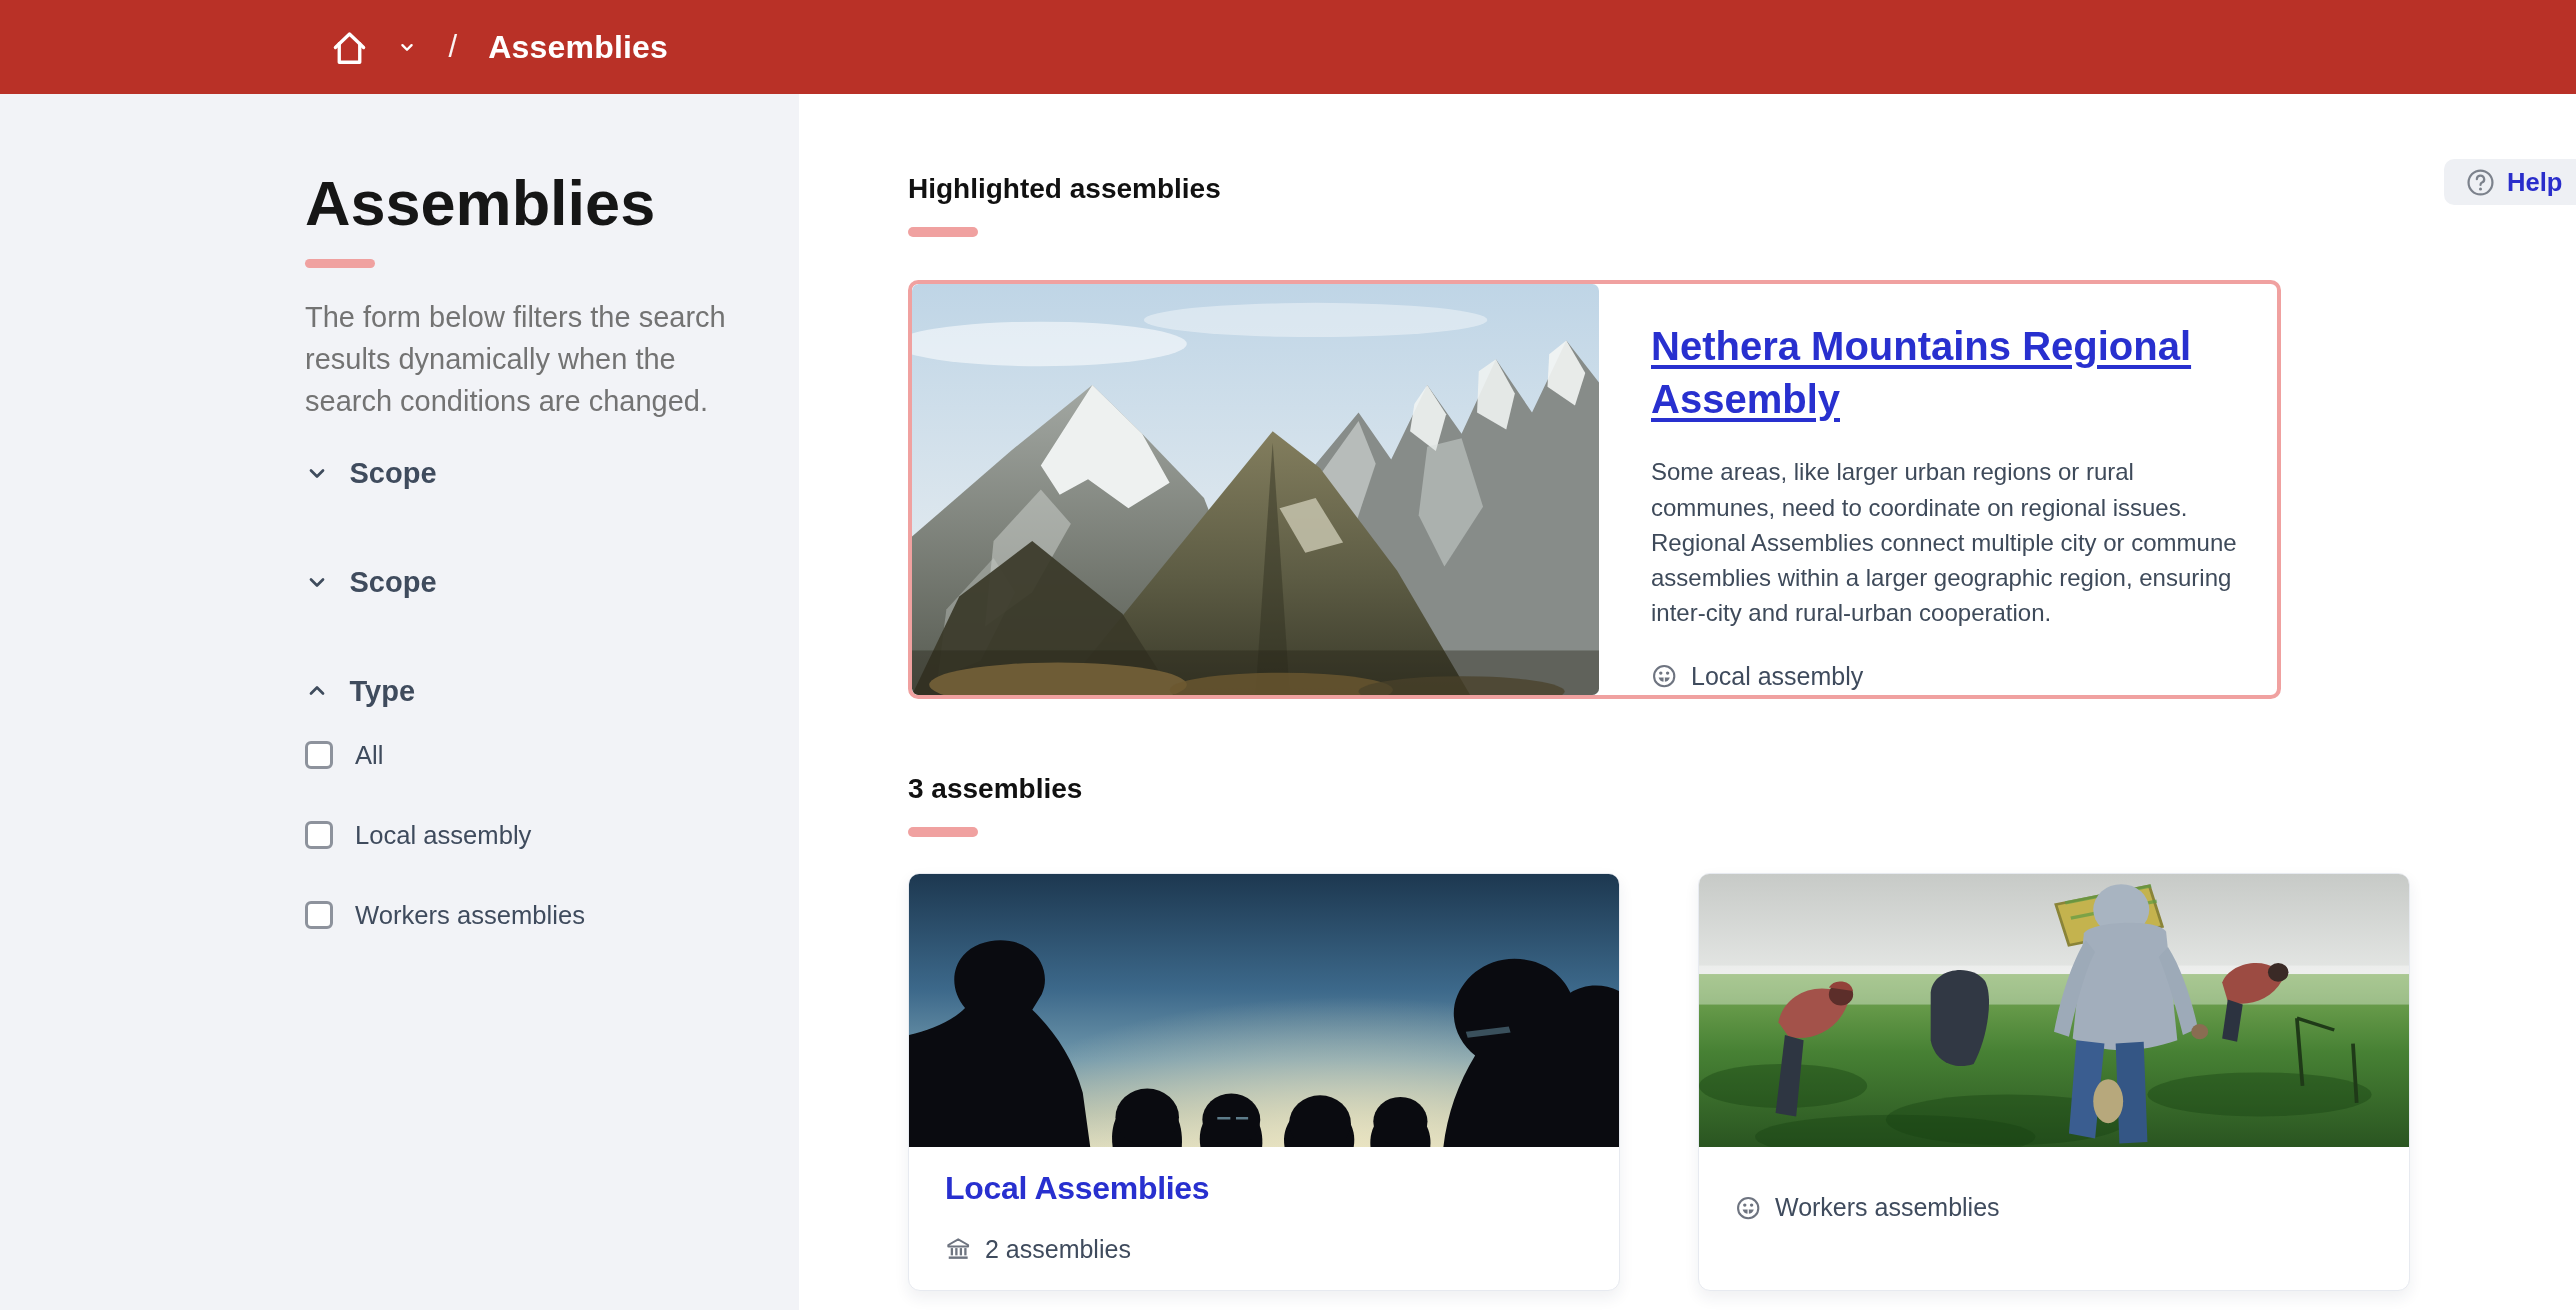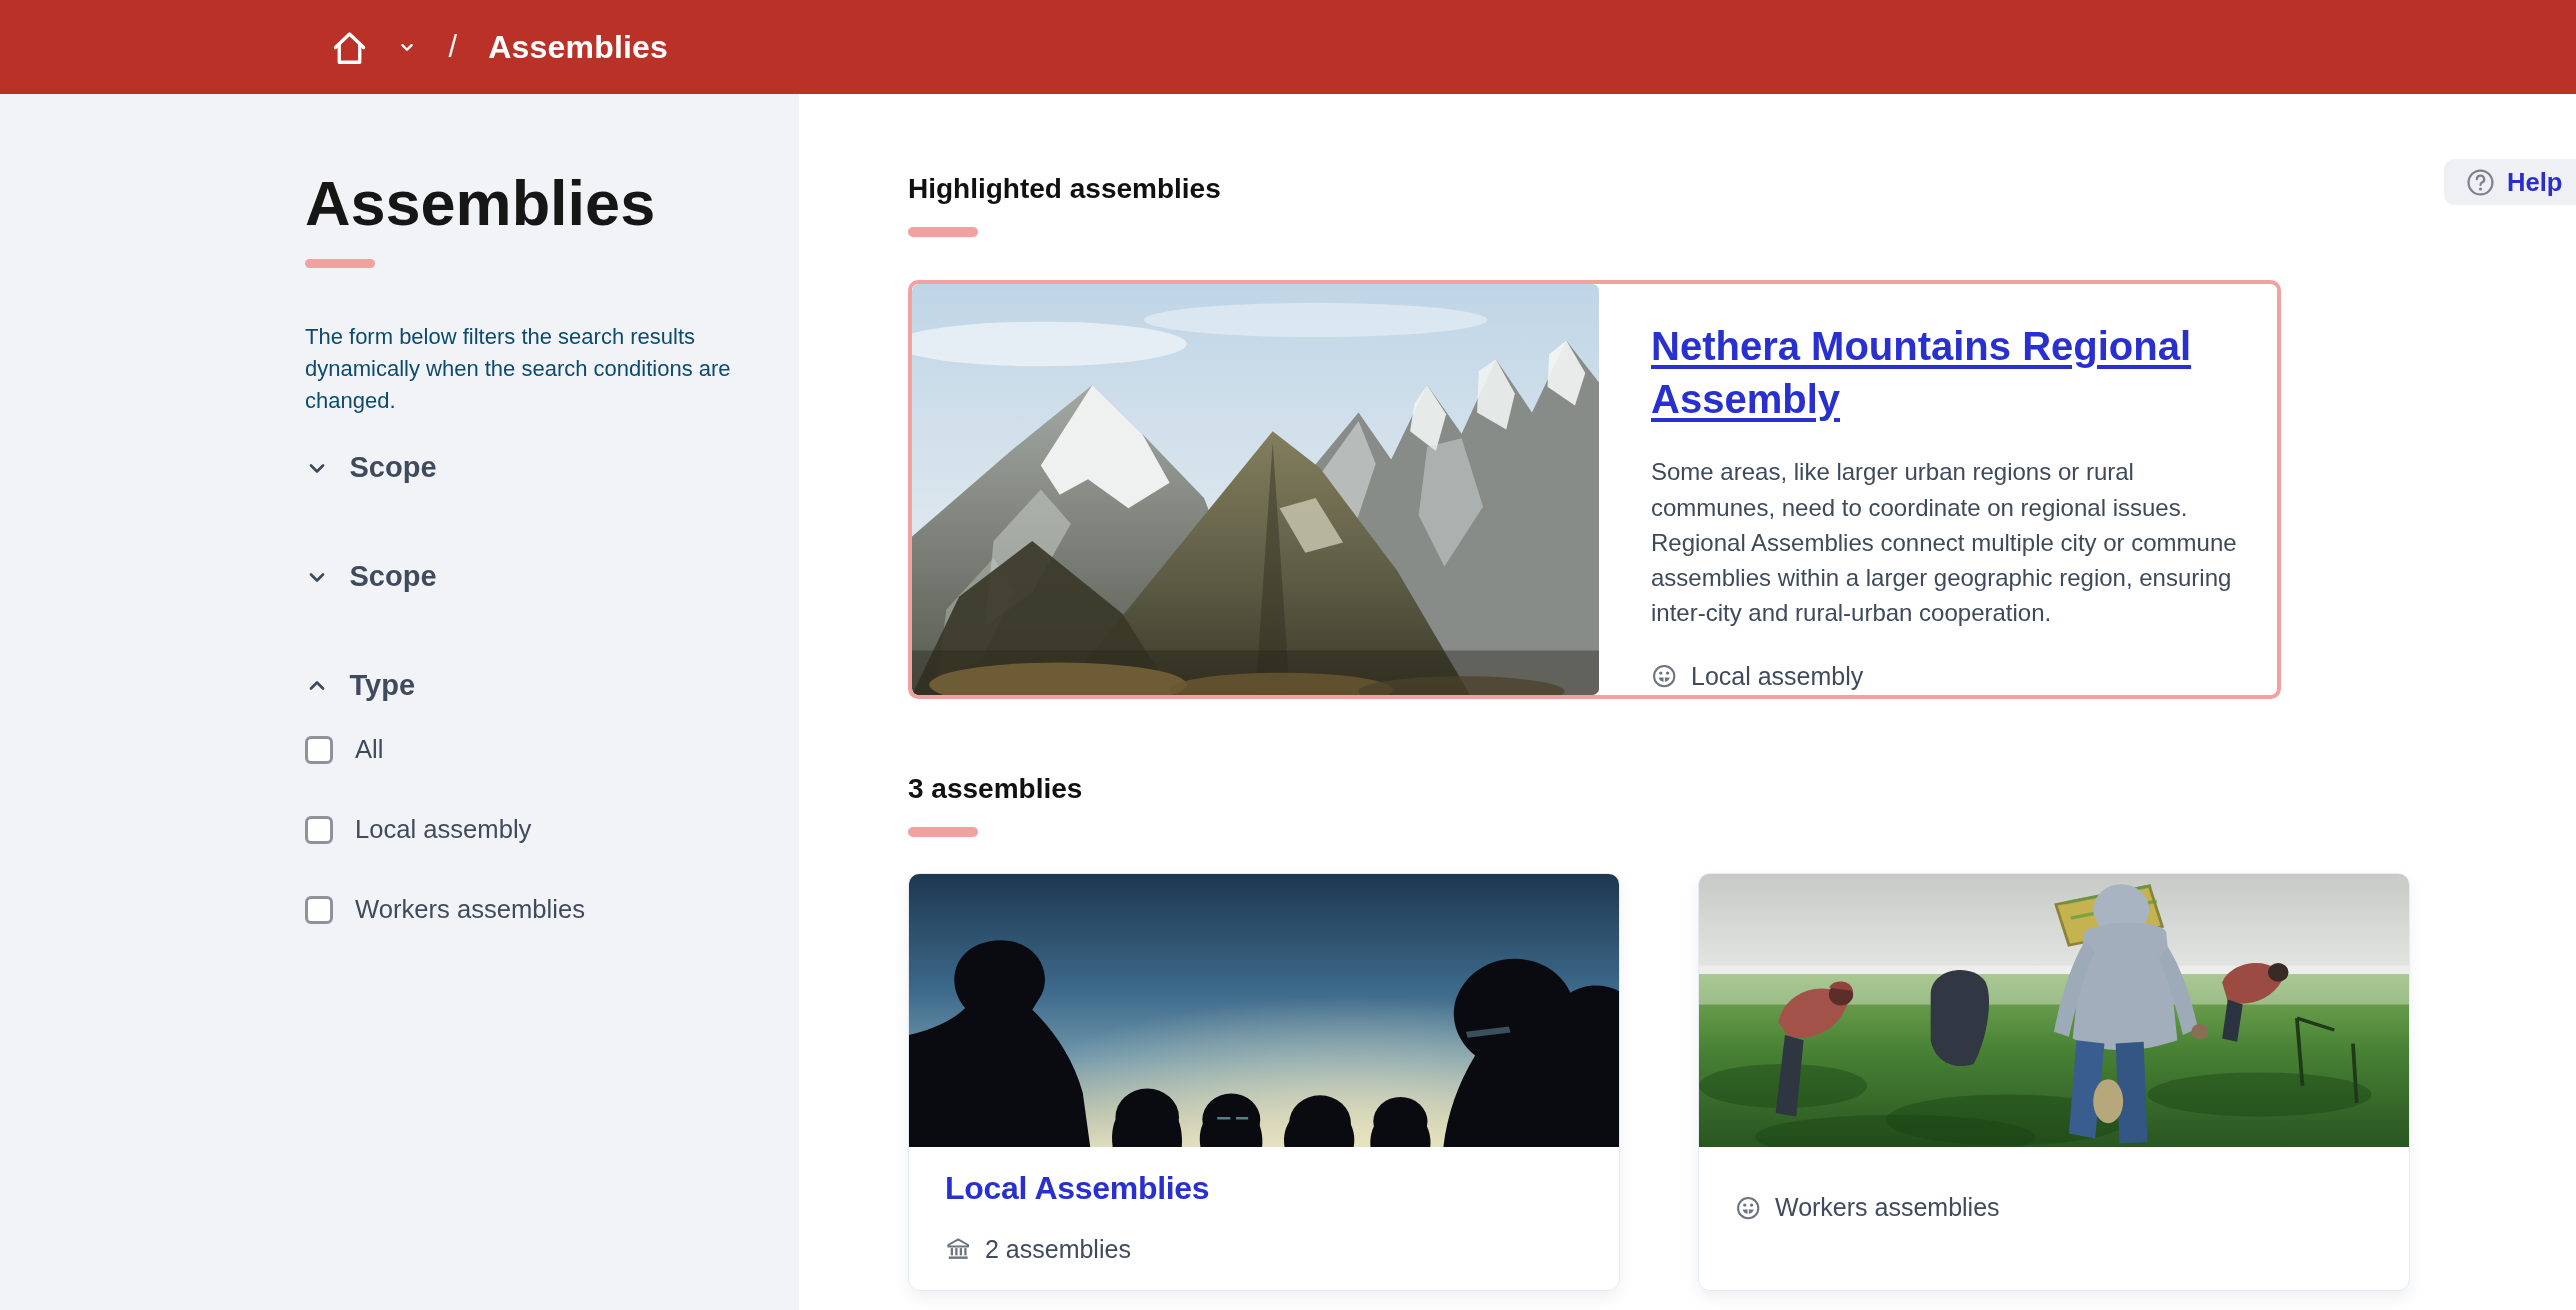--- a/index.html
+++ b/index.html
@@ -15,21 +15,21 @@
   .bc .sep{margin:0 31px;font-size:31px;font-weight:300;opacity:.95;}
   .bc .cur{font-size:32px;font-weight:600;letter-spacing:0.2px;}
 
   .content{display:flex;height:1216px;}
 
   
   .sidebar{width:799px;background:#f2f3f7;box-sizing:border-box;padding:78px 29px 0 305px;flex:none;}
   .side-title{font-size:63px;line-height:1;font-weight:700;color:#161616;margin:0;}
   .accent-bar{width:70px;height:9.4px;border-radius:5.1px;background:#f0a1a0;}
   .side-bar-accent{margin-top:24px;}
-  .side-desc{margin:53px 0 0 0;font-size:22px;line-height:1.45;color:#0c4a6e;max-width:467px;}
+  .side-desc{margin:28px 0 0 0;font-size:29px;line-height:1.45;color:#737373;max-width:467px;}
   .filter-section{display:flex;align-items:center;gap:20.5px;height:39px;cursor:pointer;}
   .fs-first{margin-top:31px;}
   .fs-next{margin-top:70px;}
   .filter-section .chev{width:24px;height:24px;display:block;}
   .filter-section .flabel{font-size:29px;font-weight:700;color:#3f4b5d;}
   .type-options{margin-top:25.6px;}
   .opt-row{display:flex;align-items:center;gap:22px;height:38px;margin-bottom:42px;cursor:pointer;}
   .checkbox{width:28px;height:28px;box-sizing:border-box;background:#fff;border:3.4px solid #8d929c;border-radius:6px;flex:none;}
   .opt-label{font-size:25.6px;color:#3f4b5d;}
 

